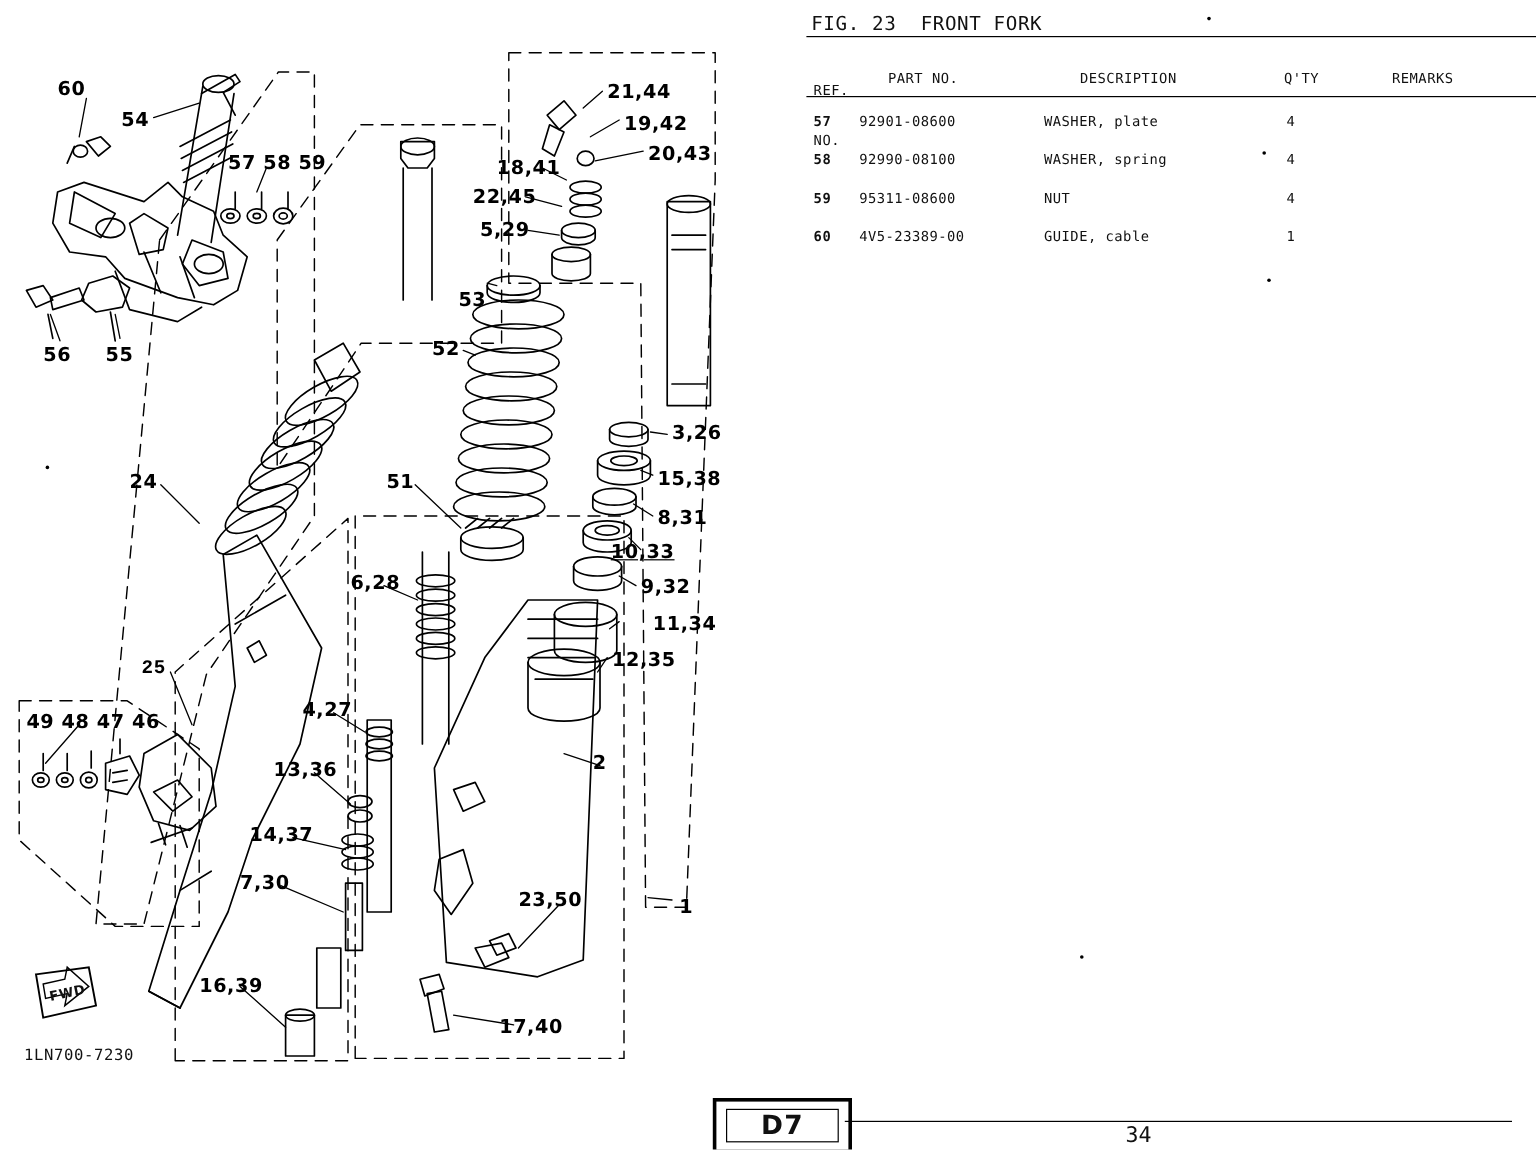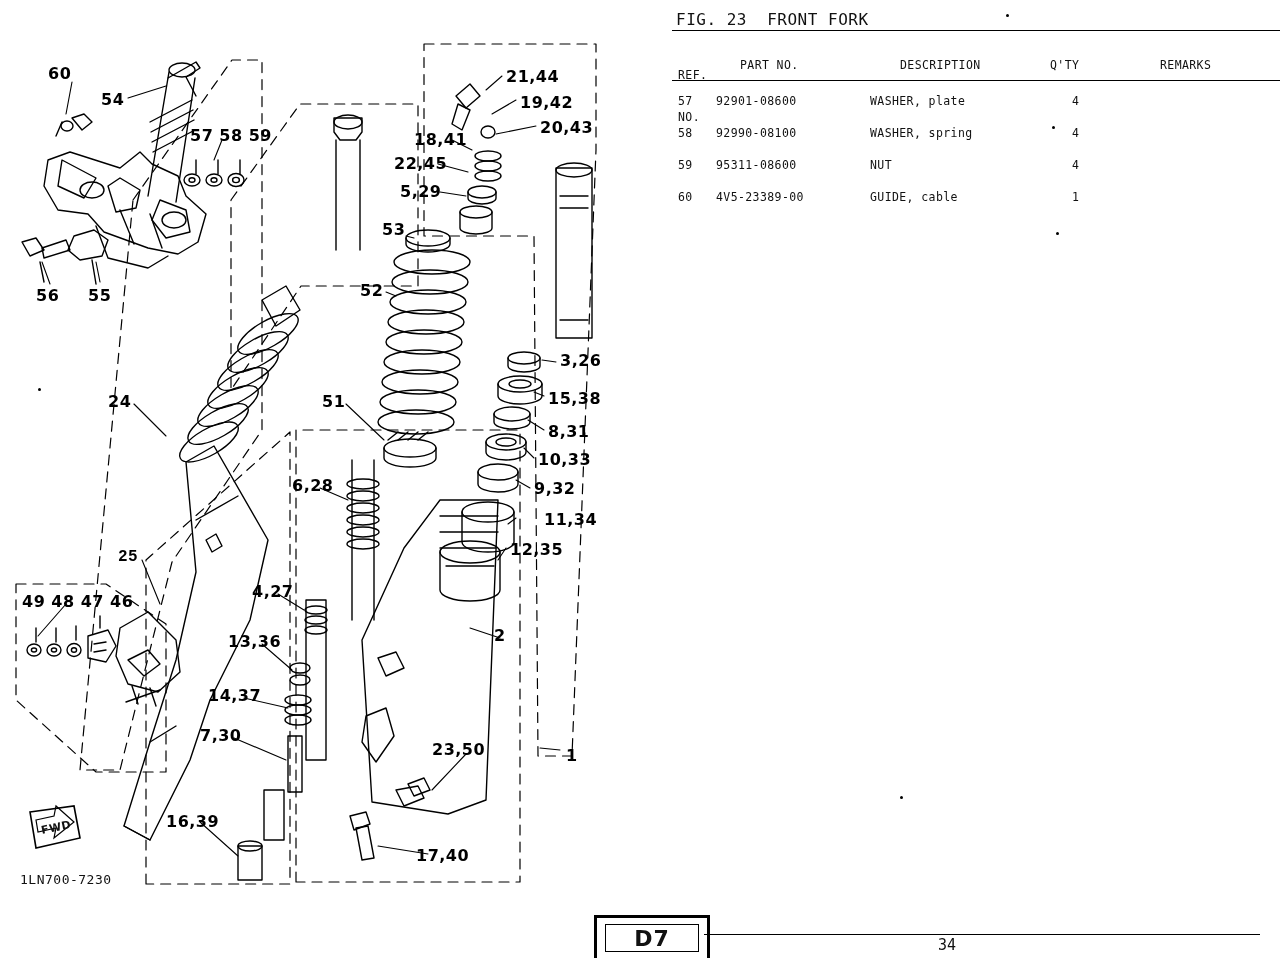--- a/index.html
+++ b/index.html
@@ -46,32 +46,32 @@
   .tbl-rule.r2 { top: 80px; }
   .hdr {
     position: absolute;
     font-size: 11.5px;
     letter-spacing: 0.4px;
     white-space: pre;
   }
   .hdr.refno  { left: 6px;   top: 40px; line-height: 14px; }
   .hdr.partno { left: 68px;  top: 58px; }
   .hdr.desc   { left: 228px; top: 58px; }
-  .hdr.qty    { left: 378px; top: 58px; }
+  .hdr.qty    { left: 398px; top: 58px; }
   .hdr.rem    { left: 488px; top: 58px; }
 
   .row {
     position: absolute;
     left: 0;
     width: 608px;
     height: 30px;
     font-size: 11.5px;
     letter-spacing: 0.4px;
   }
-  .row .c-ref  { position: absolute; left: 6px;   top: 0; }
+  .row .c-ref  { position: absolute; left: 6px;   top: 0; font-weight: bold; }
   .row .c-part { position: absolute; left: 44px;  top: 0; }
   .row .c-desc { position: absolute; left: 166px; top: 0; margin-left: 32px; }
   .row .c-qty  { position: absolute; left: 400px; top: 0; }
   .row .c-rem  { position: absolute; left: 490px; top: 0; }
 
   
   .drawing {
     position: absolute;
     left: 0;
     top: 0;
@@ -128,21 +128,21 @@
     top: 934px;
     width: 556px;
     border-top: 1.5px solid #000;
     height: 0;
   }
   .page-num {
     position: absolute;
     left: 938px;
     top: 936px;
     font-family: "DejaVu Sans Mono", monospace;
-    font-size: 15px;
+    font-size: 18px;
   }
   .fwd-badge {
     position: absolute;
     left: 28px;
     top: 806px;
     width: 56px;
     height: 48px;
   }
   .fwd-badge .fwd-text {
     position: absolute;
@@ -402,28 +402,28 @@
     <div class="callout" style="left:101px; top:90px;">54</div>
     <div class="callout" style="left:506px; top:67px;">21,44</div>
     <div class="callout" style="left:520px; top:93px;">19,42</div>
     <div class="callout" style="left:540px; top:118px;">20,43</div>
     <div class="callout" style="left:190px; top:126px;">57 58 59</div>
     <div class="callout" style="left:414px; top:130px;">18,41</div>
     <div class="callout" style="left:394px; top:154px;">22,45</div>
     <div class="callout" style="left:400px; top:182px;">5,29</div>
     <div class="callout" style="left:36px;  top:286px;text-align:center;">56</div>
     <div class="callout" style="left:88px;  top:286px;">55</div>
-    <div class="callout" style="left:382px; top:220px;">53</div>
+    <div class="callout" style="left:382px; top:240px;">53</div>
     <div class="callout" style="left:360px; top:281px;">52</div>
     <div class="callout" style="left:560px; top:351px;">3,26</div>
     <div class="callout" style="left:548px; top:389px;">15,38</div>
     <div class="callout" style="left:108px; top:392px;">24</div>
     <div class="callout" style="left:322px; top:392px;">51</div>
     <div class="callout" style="left:548px; top:422px;">8,31</div>
-    <div class="callout" style="left:538px; top:450px;">10,33</div>
+    <div class="callout" style="left:509px; top:450px;text-decoration:underline;">10,33</div>
     <div class="callout" style="left:534px; top:479px;">9,32</div>
     <div class="callout" style="left:292px; top:476px;">6,28</div>
     <div class="callout" style="left:544px; top:510px;">11,34</div>
     <div class="callout" style="left:510px; top:540px;">12,35</div>
     <div class="callout" style="left:118px; top:548px;font-family:Liberation Mono, monospace;">25</div>
     <div class="callout" style="left:22px;  top:592px;">49 48 47 46</div>
     <div class="callout" style="left:252px; top:582px;">4,27</div>
     <div class="callout" style="left:494px; top:626px;">2</div>
     <div class="callout" style="left:228px; top:632px;">13,36</div>
     <div class="callout" style="left:208px; top:686px;">14,37</div>

